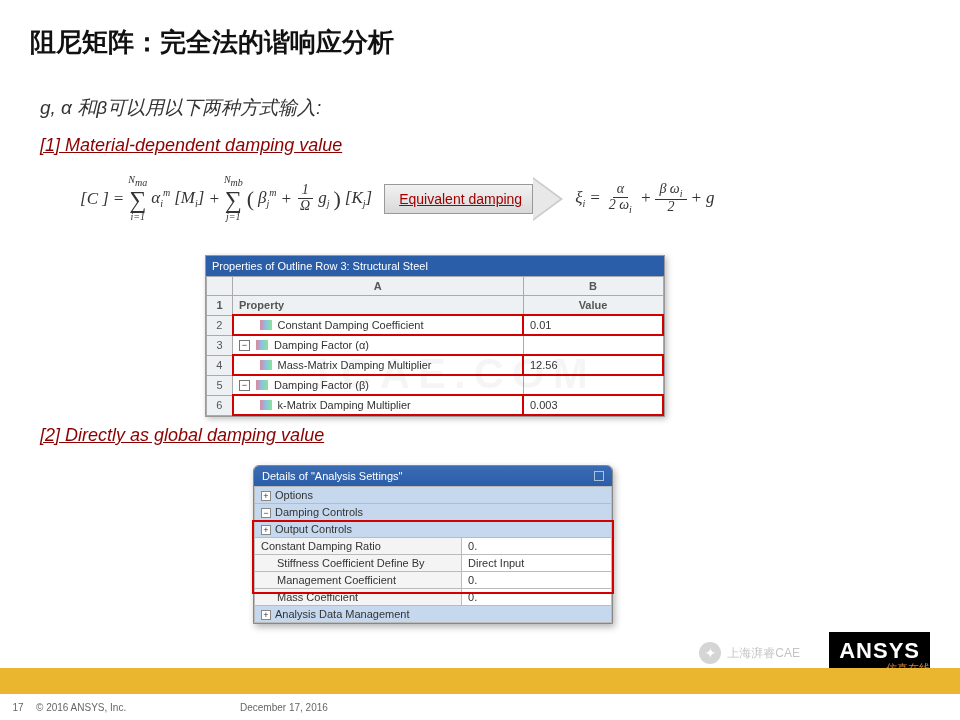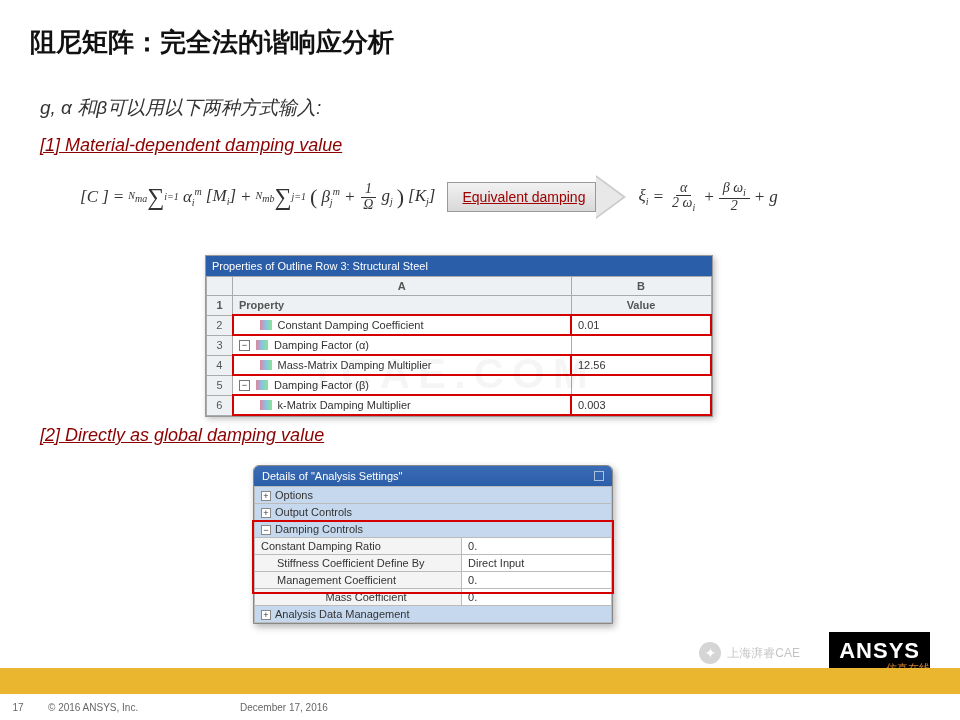--- a/index.html
+++ b/index.html
@@ -12,21 +12,21 @@
     font-size: 14px;
     color: #333;
   }
   .title { position: absolute; left: 30px; top: 25px; font-size: 26px; font-weight: bold; color: #111; }
   .subtitle { position: absolute; left: 40px; top: 95px; font-size: 19px; font-style: italic; color: #333; }
   .sec1 { position: absolute; left: 40px; top: 135px; font-size: 18px; font-style: italic; color: #8b0000; text-decoration: underline; }
   .sec2 { position: absolute; left: 40px; top: 425px; font-size: 18px; font-style: italic; color: #8b0000; text-decoration: underline; }
 
   .eq-row { position: absolute; left: 80px; top: 175px; display: flex; align-items: center; gap: 12px; }
   .eq { font-family: "Times New Roman", serif; font-style: italic; font-size: 17px; display: flex; align-items: center; gap: 4px; }
-  .sigma { display: inline-flex; flex-direction: row; align-items: center; font-style: normal; line-height: 1; }
+  .sigma { display: inline-flex; flex-direction: column; align-items: center; font-style: normal; line-height: 1; }
   .sigma .top { font-size: 10px; font-style: italic; }
   .sigma .sym { font-size: 24px; }
   .sigma .bot { font-size: 10px; font-style: italic; }
   .frac { display: inline-flex; flex-direction: column; align-items: center; font-size: 14px; line-height: 1.05; }
   .frac .num { border-bottom: 1px solid #333; padding: 0 4px; }
   .frac .den { padding: 0 4px; }
   sup, sub { font-size: 10px; }
 
   .arrow-box { position: relative; display: flex; align-items: center; }
   .arrow-body {
@@ -47,21 +47,21 @@
     content: "";
     position: absolute;
     left: -30px; top: -20px;
     width: 0; height: 0;
     border-top: 20px solid transparent;
     border-bottom: 20px solid transparent;
     border-left: 27px solid #e8e8e8;
   }
 
   
-  .panel1 { position: absolute; left: 205px; top: 255px; width: 508px; border: 1px solid #999; background: #fff; box-shadow: 2px 2px 6px rgba(0,0,0,0.25); }
+  .panel1 { position: absolute; left: 205px; top: 255px; width: 460px; border: 1px solid #999; background: #fff; box-shadow: 2px 2px 6px rgba(0,0,0,0.25); }
   .panel1 .titlebar { background: #2b5ea8; color: #fff; font-size: 11px; padding: 4px 6px; }
   .panel1 table { width: 100%; border-collapse: collapse; table-layout: fixed; }
   .panel1 th.rh { width: 26px; }
   .panel1 th, .panel1 td { border: 1px solid #aaa; font-size: 11px; padding: 3px 6px; text-align: left; }
   .panel1 thead th { background: #eef1f4; text-align: center; color: #555; }
   .panel1 .rowhdr { background: #eef1f4; text-align: center; color: #555; width: 26px; }
   .panel1 .icon-cell { display: flex; align-items: center; gap: 6px; }
   .tree-icon { width: 11px; height: 11px; border: 1px solid #777; font-size: 9px; line-height: 9px; text-align: center; color:#333; background:#fff; }
   .prop-icon { width: 12px; height: 10px; background: linear-gradient(90deg,#c57,#5ad,#5d5); opacity:.7; }
   .redbox { border: 2px solid #d40000 !important; }
@@ -75,21 +75,21 @@
   .panel2 td.lab { background: #f4f4f4; }
   .panel2 .grp td { background: #c5d8ee; font-weight: normal; }
   .panel2 .exp { display:inline-block; width:10px; height:10px; border:1px solid #888; font-size:9px; line-height:9px; text-align:center; margin-right:4px; background:#fff; }
   .redframe { position: absolute; border: 2px solid #d40000; pointer-events: none; }
   .rf1 { left: 252px; top: 520px; width: 362px; height: 74px; }
 
   
   .footer-bar { position: absolute; left: 0; bottom: 26px; width: 100%; height: 26px; background: #eab630; }
   .footer { position: absolute; left: 0; bottom: 0; width: 100%; height: 26px; background: #fff; display:flex; align-items:center; font-size: 10px; color:#666; }
   .footer .pg { width: 36px; text-align:center; }
-  .footer .cp { margin-left: 12px; }
+  .footer .cp { margin-left: 0; }
   .footer .dt { position:absolute; left: 240px; }
   .logo { position: absolute; right: 30px; bottom: 50px; background: #000; color: #fff; font-size: 22px; font-weight: bold; letter-spacing: 1px; padding: 6px 10px; font-family: Arial; }
   .wm { position: absolute; left: 310px; top: 350px; font-size: 42px; color: rgba(0,0,0,0.04); letter-spacing: 8px; font-weight: bold; }
   .wm2 { position: absolute; right: 30px; bottom: 30px; font-size: 11px; color: #d08030; text-align:right; line-height:1.3;}
   .wechat { position:absolute; right: 160px; bottom: 56px; opacity:.35; font-size:12px; color:#555; display:flex; align-items:center; gap:6px;}
   .wechat .icn{ width:22px;height:22px;border-radius:50%;background:#888;display:flex;align-items:center;justify-content:center;color:#fff;font-size:14px;}
 </style>
 </head>
 <body>
 
@@ -236,39 +236,39 @@
   <table>
     <colgroup>
         <col style="width:58%">
         <col>
       </colgroup>
     <tbody id="p2body">
         <tr class="grp">
           <td colspan="2"><span class="exp">+</span><span>Options</span></td>
         </tr>
         <tr class="grp">
+          <td colspan="2"><span class="exp">−</span><span>Damping Controls</span></td>
+        </tr>
+        <tr class="grp">
           <td colspan="2"><span class="exp">+</span><span>Output Controls</span></td>
-        </tr>
-        <tr class="grp">
-          <td colspan="2"><span class="exp">−</span><span>Damping Controls</span></td>
         </tr>
         <tr>
           <td class="lab" style="">Constant Damping Ratio</td>
           <td>0.</td>
         </tr>
         <tr>
           <td class="lab" style="padding-left: 22px;">Stiffness Coefficient Define By</td>
           <td>Direct Input</td>
         </tr>
         <tr>
           <td class="lab" style="padding-left: 22px;">Management Coefficient</td>
           <td>0.</td>
         </tr>
         <tr>
-          <td class="lab" style="padding-left: 22px; text-align: center;">Mass Coefficient</td>
+          <td class="lab" style="padding-left: 22px;">Mass Coefficient</td>
           <td>0.</td>
         </tr>
         <tr class="grp">
           <td colspan="2"><span class="exp">+</span><span>Analysis Data Management</span></td>
         </tr>
       </tbody>
   </table>
 </div>
 <div class="redframe rf1"></div>
 

